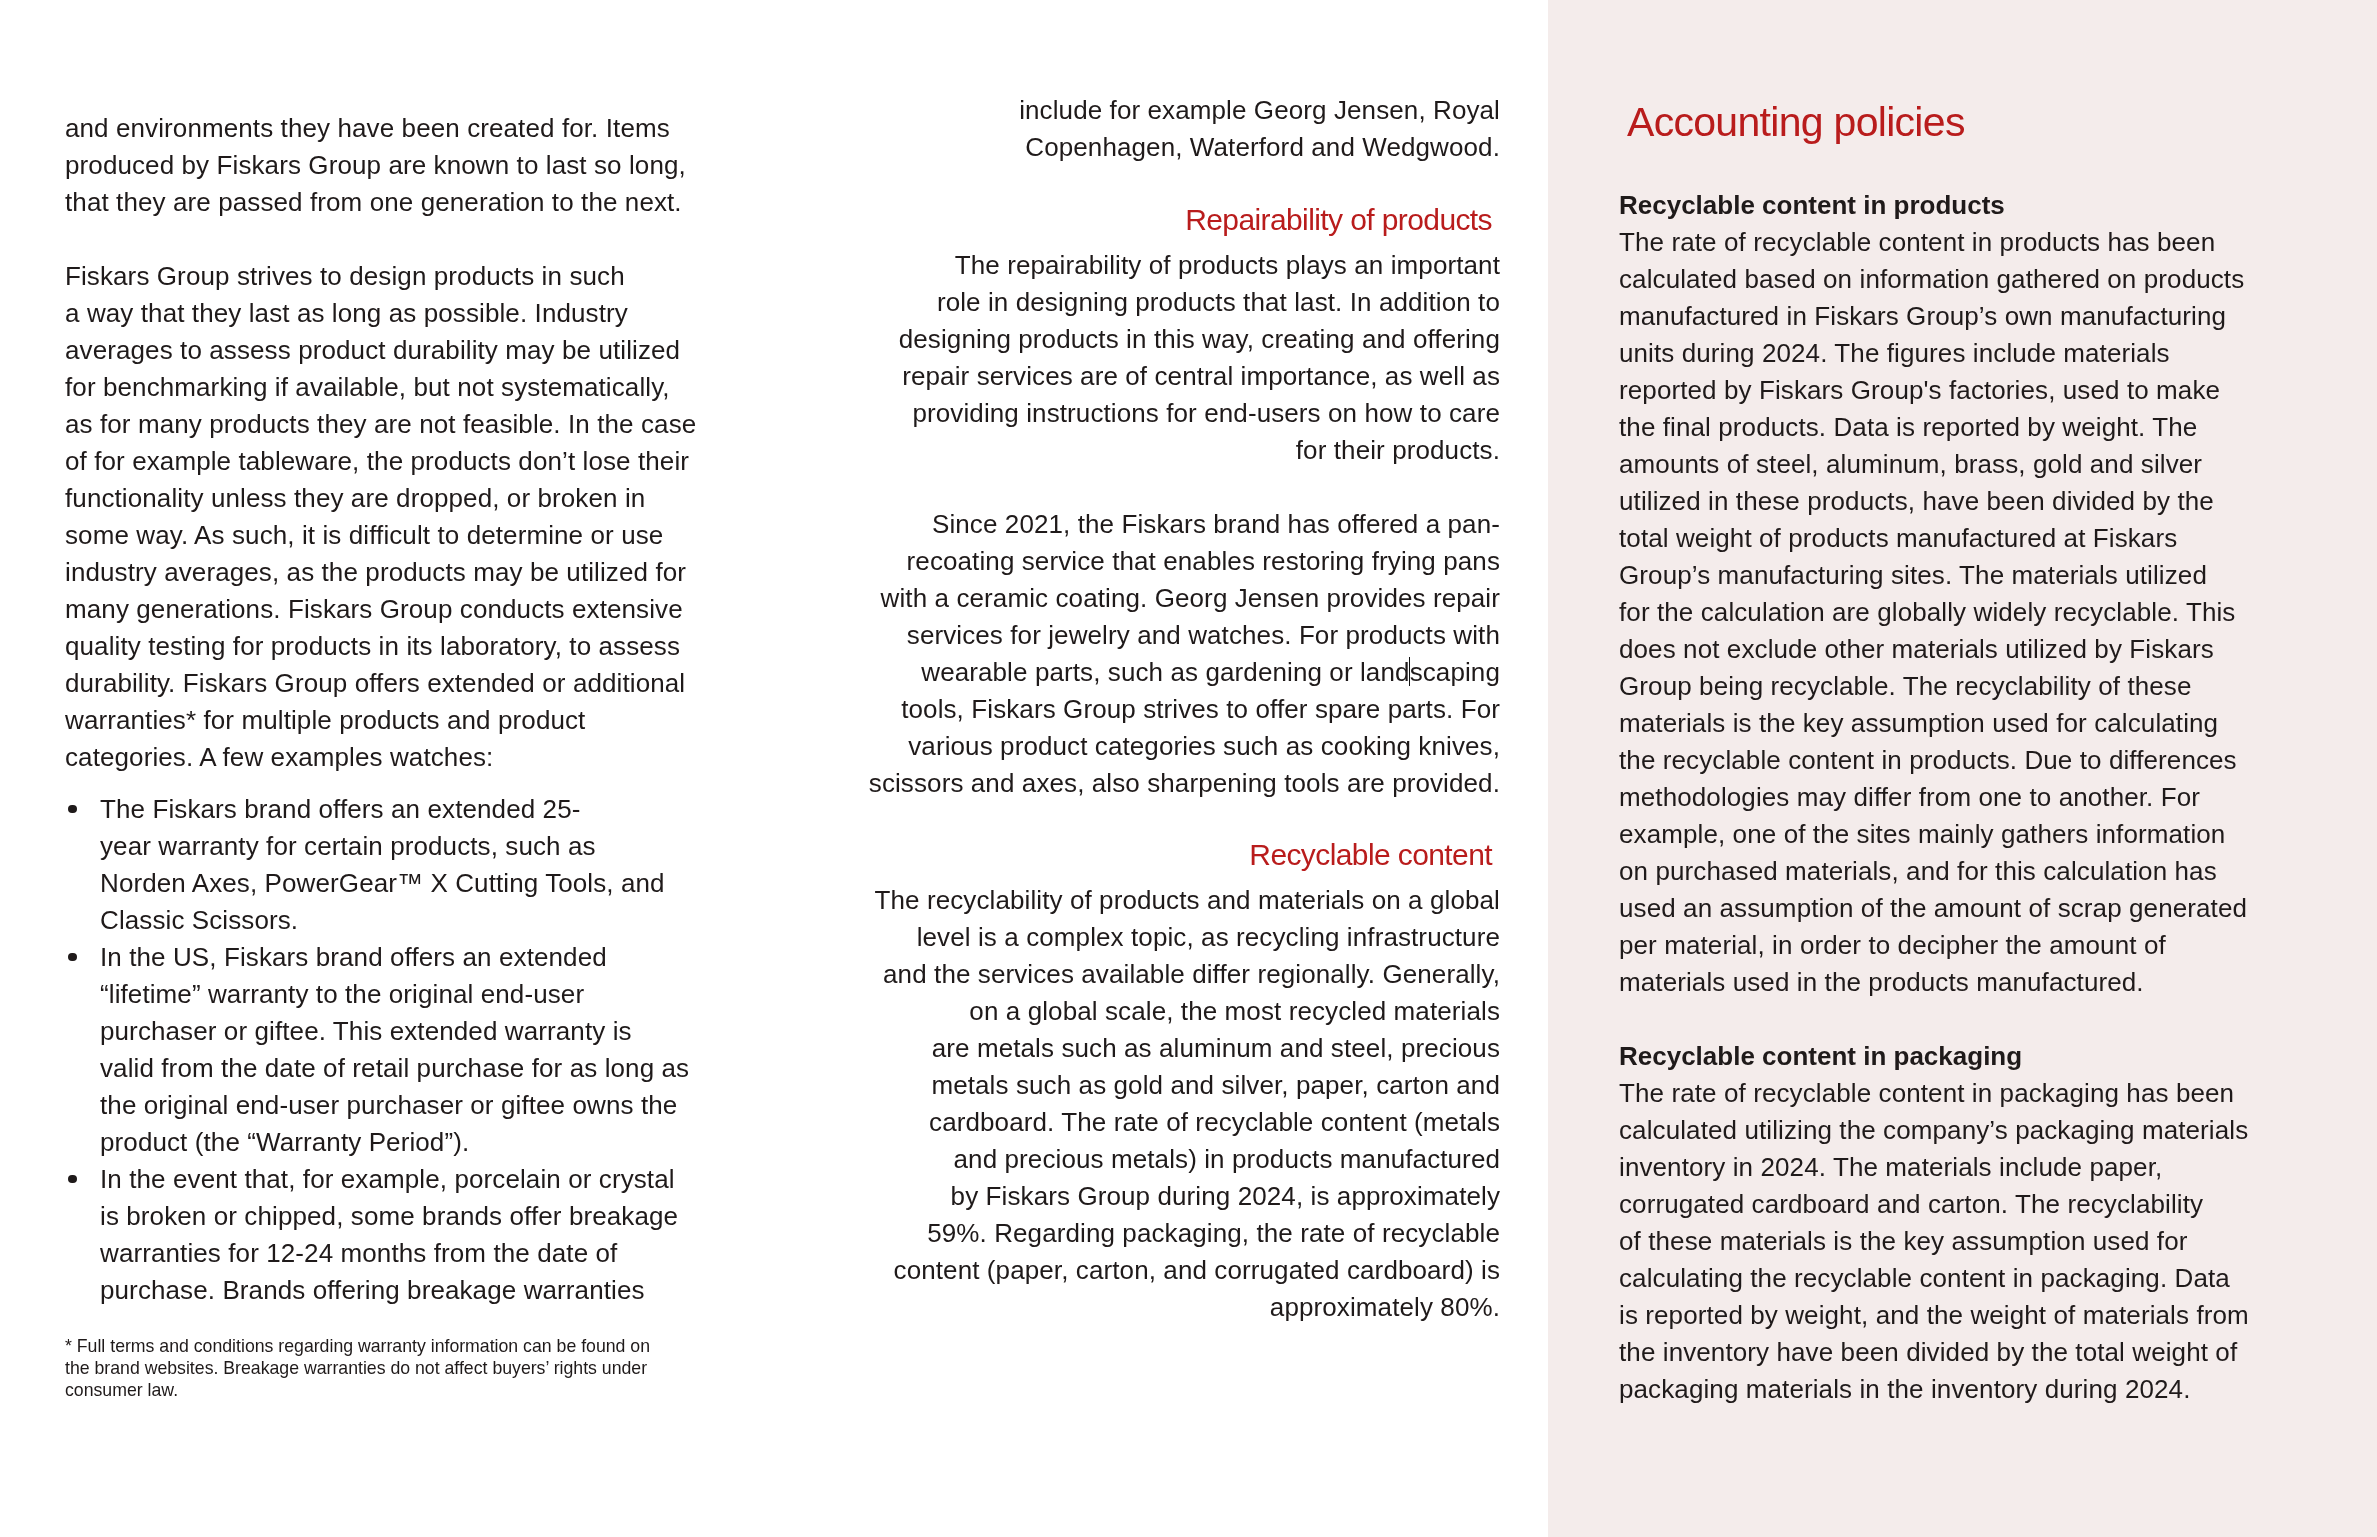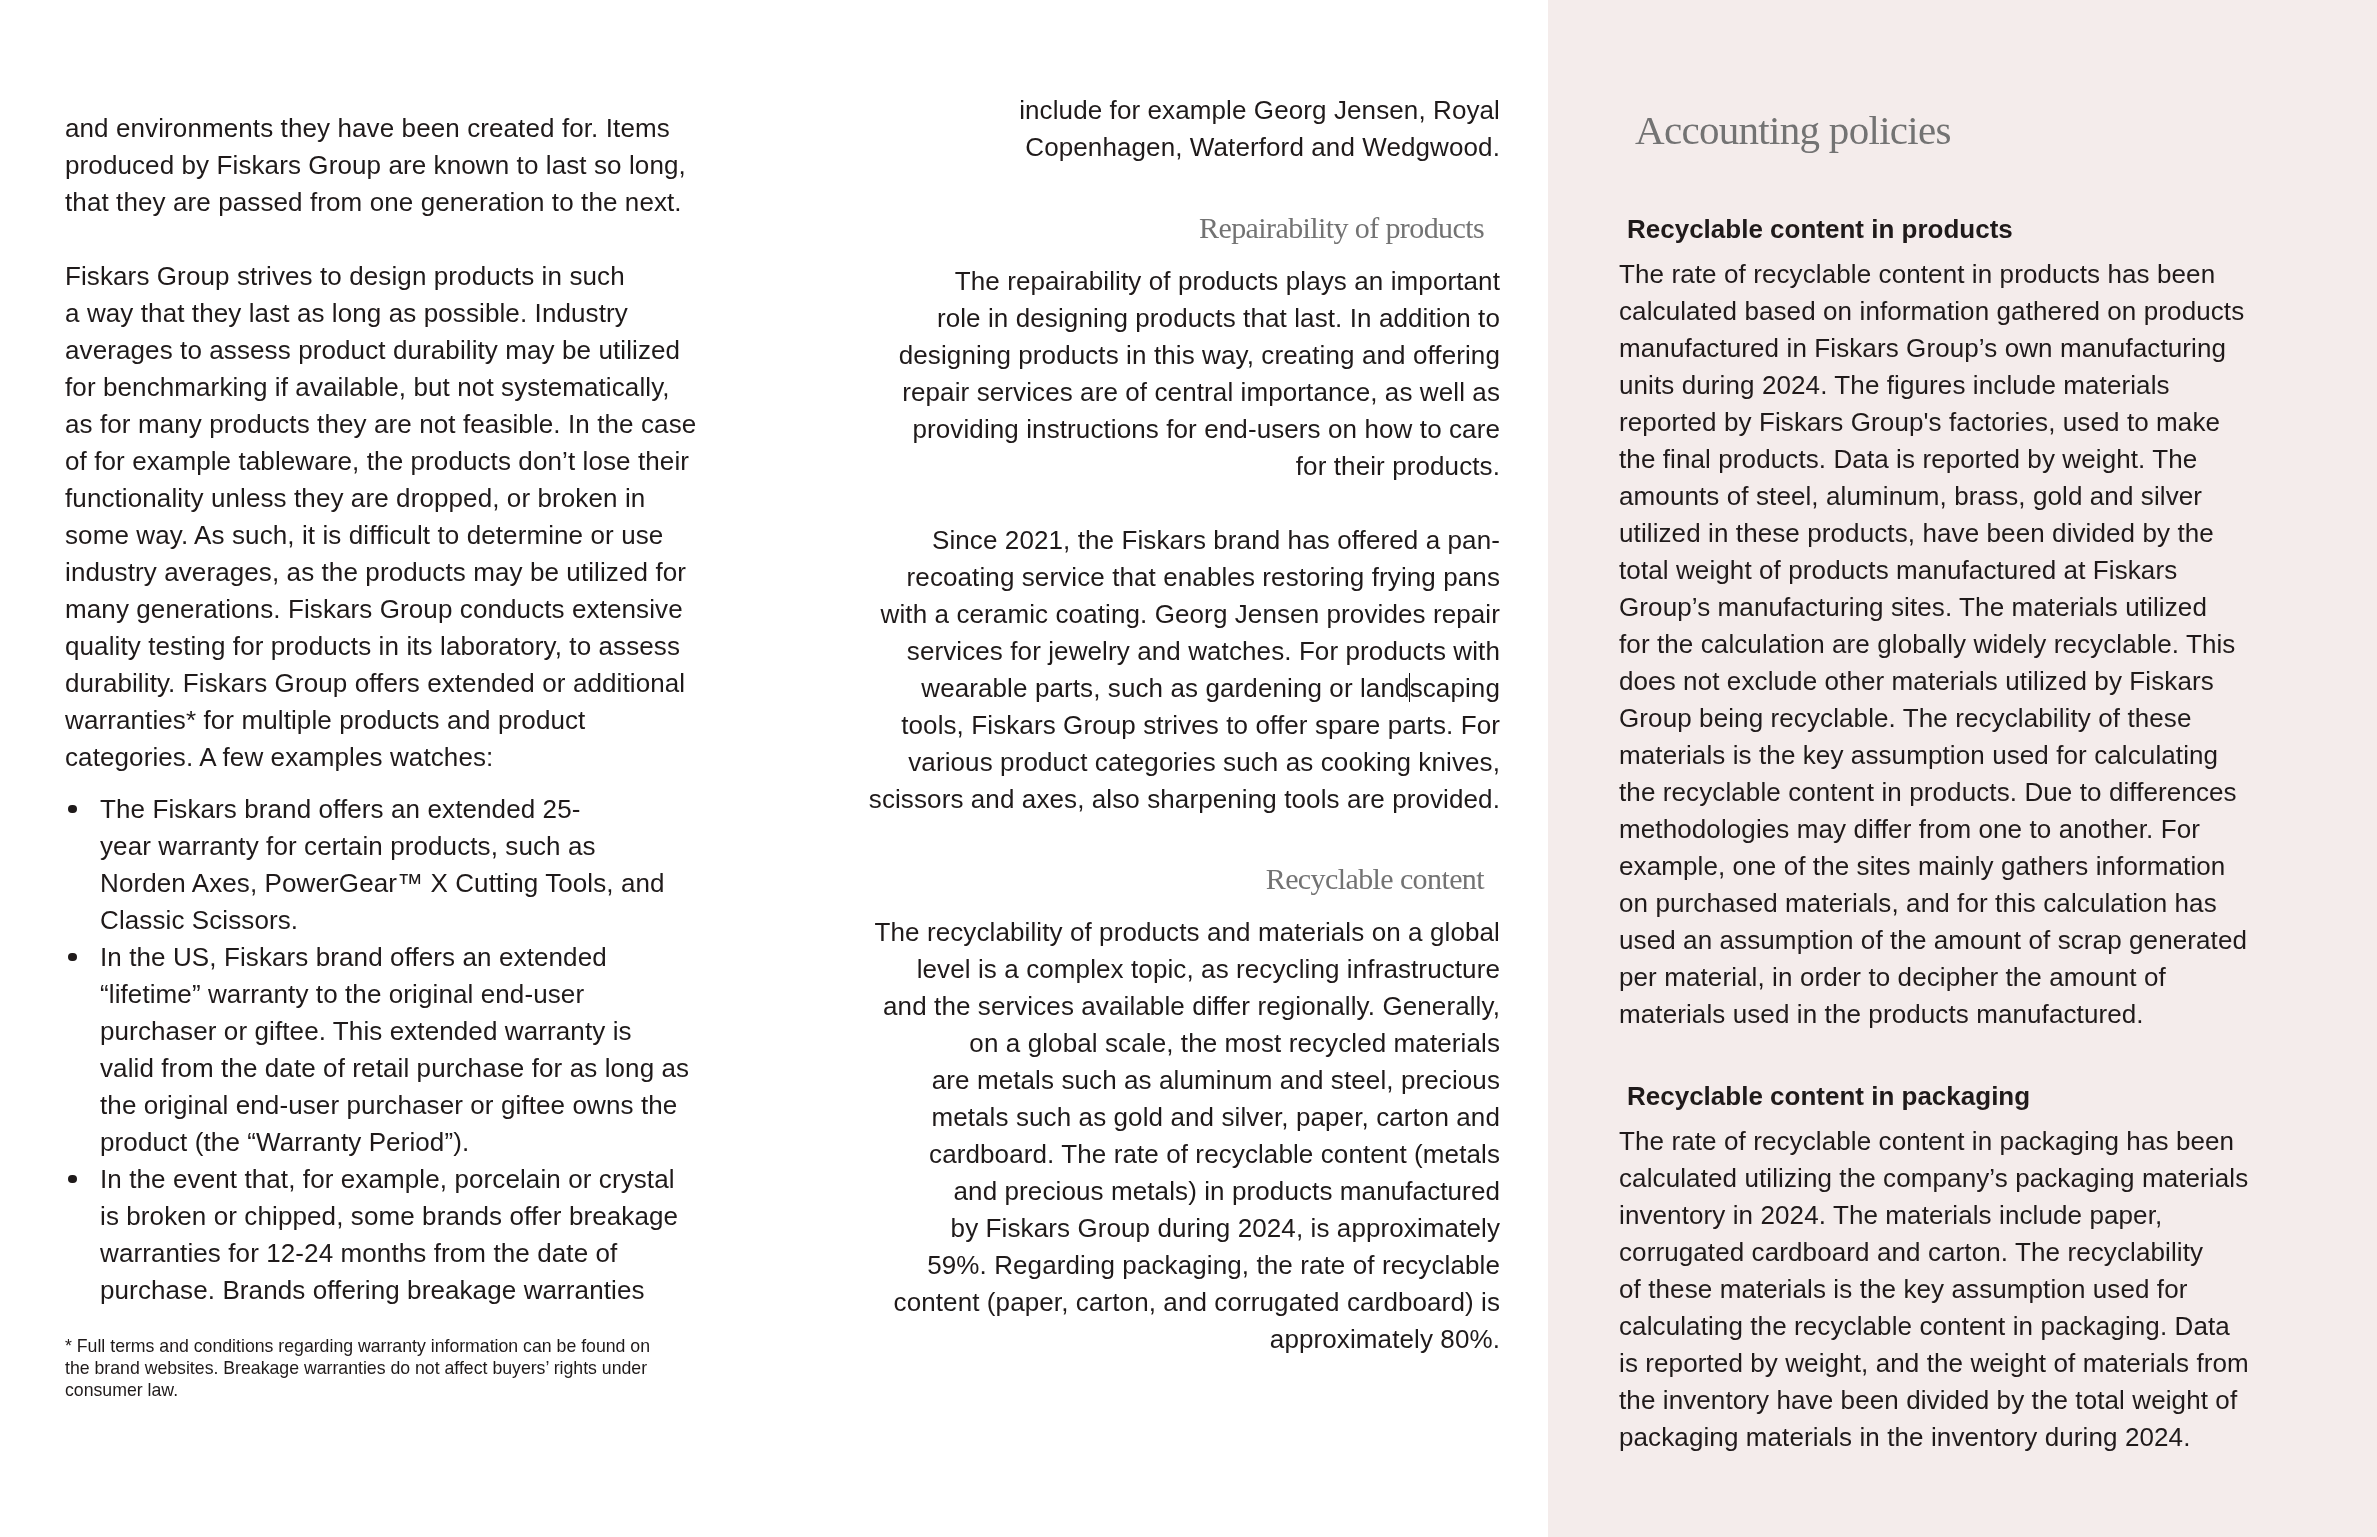--- a/index.html
+++ b/index.html
@@ -8,24 +8,24 @@
     background: #ffffff; color: #1f1a1a;
     font-family: "Liberation Sans", "DejaVu Sans", sans-serif;
   }
   .col { position: absolute; top: 0; }
   .col-left { left: 65px; width: 685px; }
   .col-mid { left: 807px; width: 693px; text-align: right; }
   .panel { position: absolute; left: 1548px; top: 0; width: 830px; height: 1537px; background: #F4ECEB; }
   .col-right { left: 71px; width: 722px; }
   .line { display: block; white-space: pre; font-size: 26px; line-height: 37px; letter-spacing: 0.1px; height: 37px; }
   .para { margin: 0; }
-  .serif-h { font-family: Liberation Serif, serif; font-weight: normal; margin: 16px; color: #737373; }
+  .serif-h { font-family: Liberation Sans, sans-serif; font-weight: normal; margin: 8px; color: #b91c1c; }
   .h-mid { font-size: 30px; line-height: 38px; letter-spacing: -0.6px; }
   .h-panel { font-size: 41px; line-height: 52px; letter-spacing: -0.7px; }
-  .subhead { font-weight: bold; font-size: 26px; line-height: 37px; margin: 8px; white-space: pre; }
+  .subhead { font-weight: bold; font-size: 26px; line-height: 37px; margin: 0; white-space: pre; }
   .bullet-list { list-style: none; margin: 0; padding: 0; }
   .bullet-item { position: relative; padding-left: 35px; }
   .bullet-dot { position: absolute; left: 2.9px; top: 14px; width: 8.8px; height: 8.8px; border-radius: 50%; background: #1f1a1a; }
   .indent { padding-left: 35px; }
   .footnote { font-size: 17.7px; line-height: 22px; white-space: pre; display: block; }
   .caret { display: inline-block; width: 1.5px; height: 29.5px; background: #111; vertical-align: -5.9px; margin: 0 -0.7px; }
 </style>
 </head>
 <body>
 

